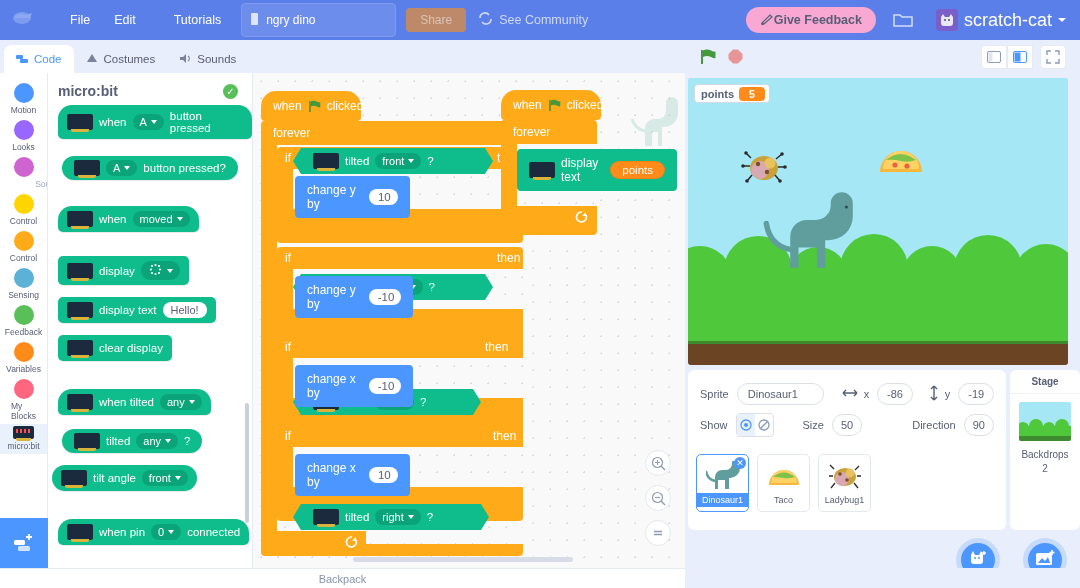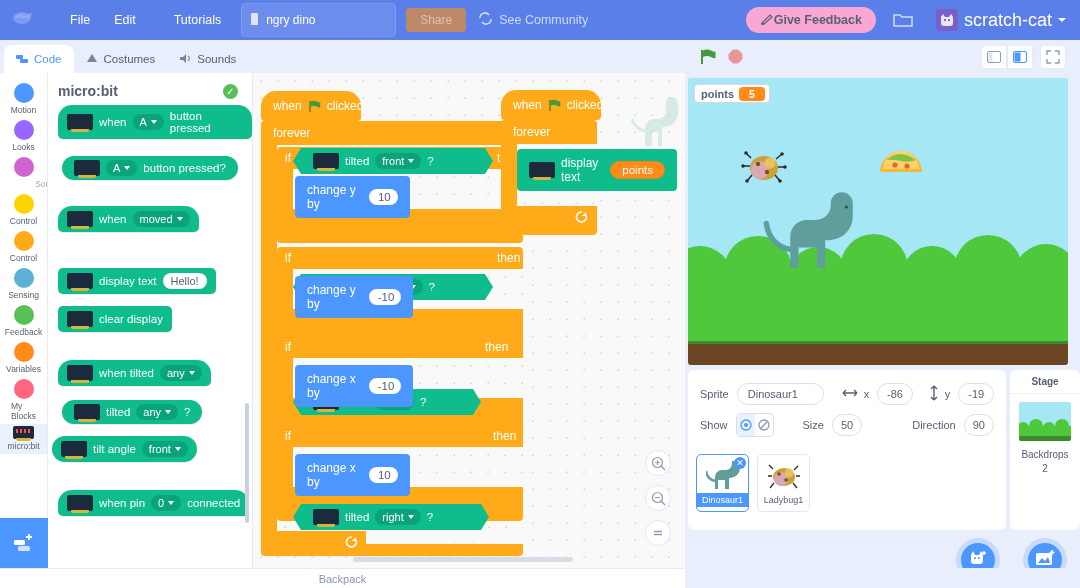--- a/index.html
+++ b/index.html
@@ -442,20 +442,41 @@
       <span class="mbchip-s"></span>
       <span>when</span>
       <span class="drop">
           <span>moved</span>
           <i class="dcaret"></i>
         </span>
     </div>
   </div>
   <div class="pgap" style="height:24px"></div>
 
+  <div class="pblock">
+    <div class="blk">
+      <span class="mbchip-s"></span>
+      <span>display</span>
+      <span class="drop">
+        <span>
+          <svg width="15" height="13" viewBox="0 0 15 13">
+              <circle cx="4" cy="3" r="1.1" fill="#fff"></circle>
+              <circle cx="7.5" cy="2" r="1.1" fill="#fff"></circle>
+              <circle cx="11" cy="3" r="1.1" fill="#fff"></circle>
+              <circle cx="12" cy="6.5" r="1.1" fill="#fff"></circle>
+              <circle cx="11" cy="10" r="1.1" fill="#fff"></circle>
+              <circle cx="7.5" cy="11" r="1.1" fill="#fff"></circle>
+              <circle cx="4" cy="10" r="1.1" fill="#fff"></circle>
+              <circle cx="3" cy="6.5" r="1.1" fill="#fff"></circle>
+            </svg>
+        </span>
+          <i class="dcaret"></i>
+        </span>
+    </div>
+  </div>
   <div class="pgap" style="height:12px"></div>
 
   <div class="pblock">
     <div class="blk">
       <span class="mbchip-s"></span>
       <span>display text</span>
       <span class="oval-in">Hello!</span>
     </div>
   </div>
   <div class="pgap" style="height:12px"></div>
@@ -833,20 +854,30 @@
       <span class="thumb">
         <svg width="34" height="30" viewBox="0 0 34 30">
             <path d="M9 28 V16 a7 7 0 0 1 7-7 h4 a6 6 0 0 0 6-6 V2 a4 4 0 0 1 8 0 v5 a10 10 0 0 1-10 10 h-1 v11 h-4 V19 h-7 v9 z" fill="#5f9e9d"></path>
             <path d="M9 20 q-8 -2 -9 -10" stroke="#5f9e9d" stroke-width="2.4" fill="none"></path>
           </svg>
       </span>
       <span class="nm">Dinosaur1</span>
     </div>
     <div class="sprite-card">
       <span class="thumb">
+        <svg width="32" height="24" viewBox="0 0 32 24">
+            <path d="M1 21 a15 15 0 0 1 30 0 z" fill="#f7b63c"></path>
+            <path d="M3 19 a13 13 0 0 1 26 0 z" fill="#ffd264"></path>
+            <path d="M5 13 q11-9 22 0 q-6 2-11 1 q-6-1-11-1 z" fill="#7fc24a"></path>
+          </svg>
+      </span>
+      <span class="nm">Taco</span>
+    </div>
+    <div class="sprite-card">
+      <span class="thumb">
         <svg width="32" height="28" viewBox="0 0 32 28">
             <ellipse cx="16" cy="15" rx="11" ry="9" fill="#c9a23a"></ellipse>
             <ellipse cx="13" cy="17" rx="7" ry="7" fill="#d8a9b2"></ellipse>
             <circle cx="21" cy="11" r="4.4" fill="#e8c25c"></circle>
             <circle cx="11" cy="12" r="1.8" fill="#7d4f20"></circle>
             <circle cx="18" cy="18" r="1.8" fill="#7d4f20"></circle>
             <g stroke="#2b2b2b" stroke-width="1.3" fill="none">
               <path d="M5 7 L1 3"></path>
               <path d="M4 14 L-1 14"></path>
               <path d="M6 21 L2 26"></path>

